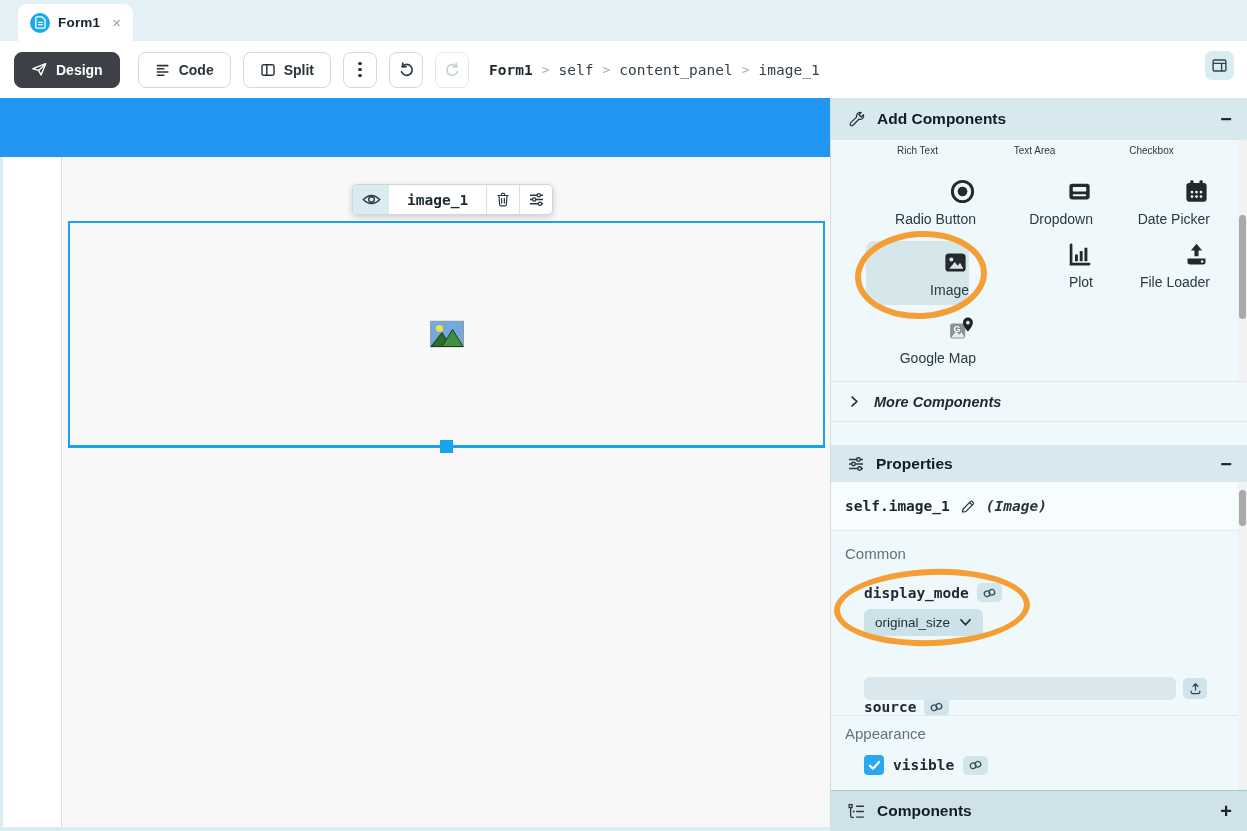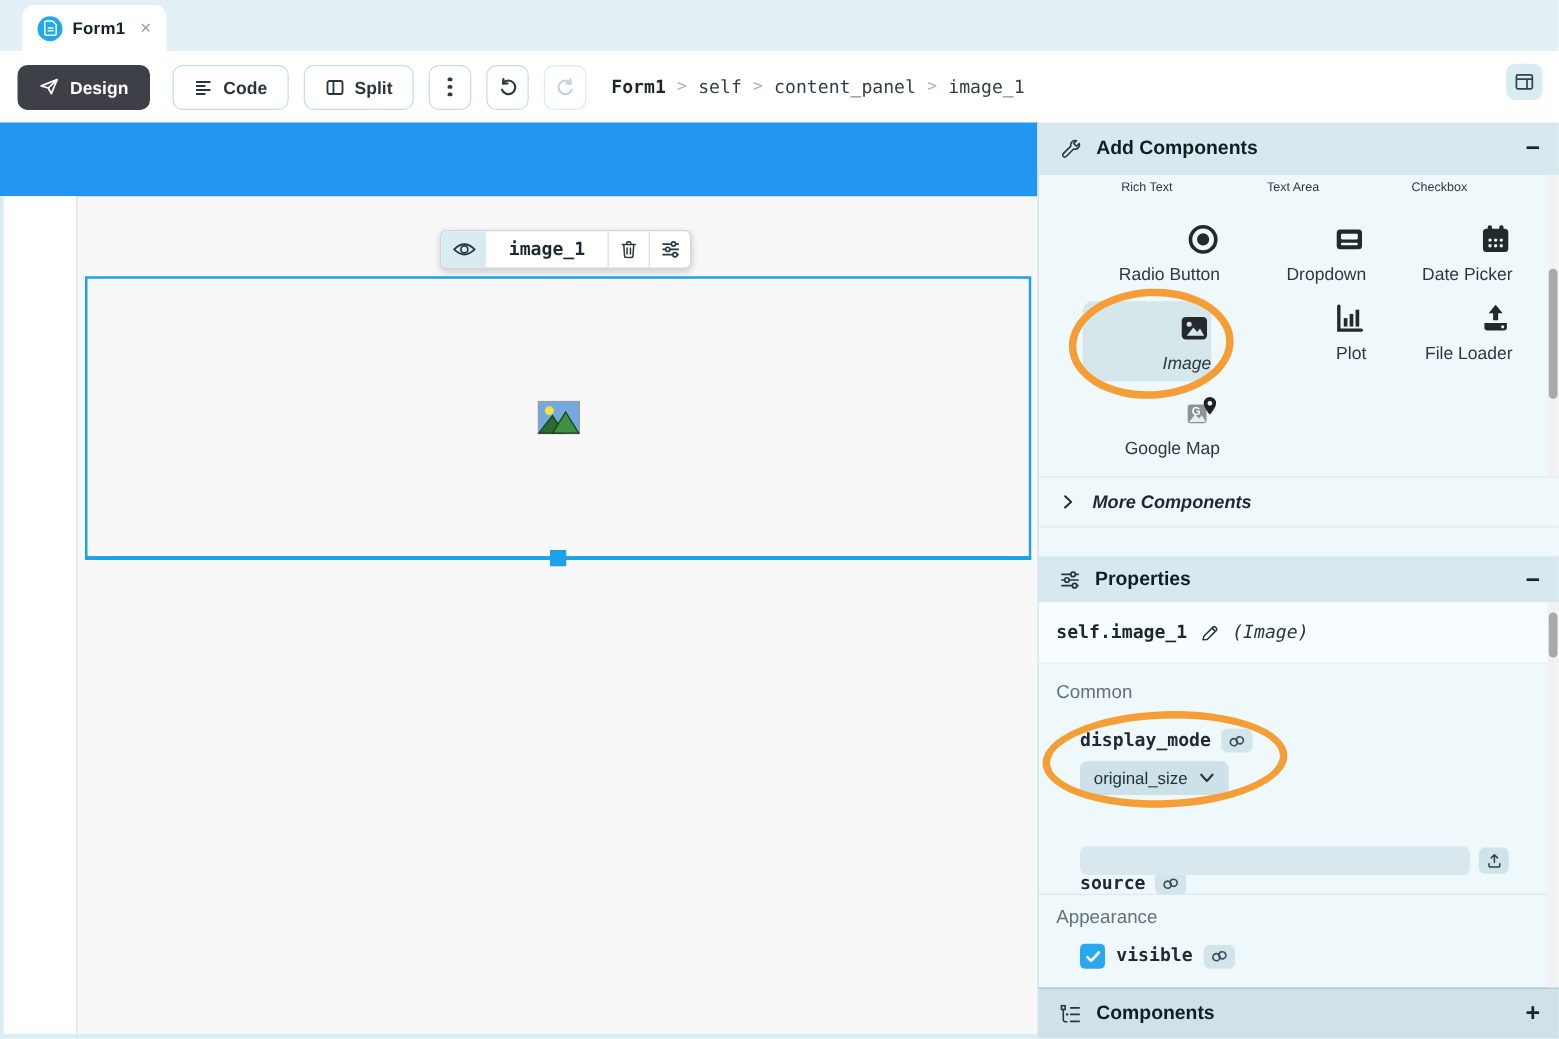--- a/index.html
+++ b/index.html
@@ -81,35 +81,35 @@
   }
   .panel-header .hspace { flex:1; }
   .hbtn { font-size:20px; font-weight:600; color:#1b262c; cursor:pointer; line-height:1; }
 
   .clip-labels { position:absolute; left:28px; top:47px; width:352px; display:grid; grid-template-columns:117px 117px 117px; }
   .clip-labels span { text-align:center; font-size:10px; color:#2c3940; }
 
   .comp-row { position:absolute; left:28px; width:352px; display:grid; grid-template-columns:117px 117px 117px; }
   .comp-item { display:flex; flex-direction:column; align-items:flex-end; gap:6px; cursor:pointer; }
   .comp-item .clabel { font-size:14px; color:#2c3940; white-space:nowrap; }
-  .comp-item.selected { background:#d6e7ec; border-radius:8px; padding:8px 0 7px; margin:0 7px;font-style:italic; }
+  .comp-item.selected { background:#d6e7ec; border-radius:8px; padding:8px 0 7px; margin:0 7px; }
 
   .grid-divider { position:absolute; left:0; width:417px; height:1px; background:#dce9ee; }
   .more-row {
     position:absolute; left:0; top:284px; width:417px; height:40px; display:flex; align-items:center;
     padding:0 17px; gap:13px; font-weight:bold; font-size:14.5px; color:#1e282e;
     border-bottom:1px solid #dce9ee; cursor:pointer;font-style:italic;
   }
 
   .target-row {
     position:absolute; left:0; top:384px; width:417px; height:49px; background:#f7fcfe;
     border-bottom:1px solid #e2edf1; display:flex; align-items:center; padding:0 14px; gap:10px;
   }
   .target-name { font-weight:bold; font-size:14.5px; color:#1c262c; }
-  .target-type { font-weight:normal; font-style:italic; font-size:14.5px; color:#2a343a; }
+  .target-type { font-weight:bold; font-style:italic; font-size:14.5px; color:#2a343a; }
 
   .group-label { position:absolute; left:14px; font-size:15px; color:#60727a; }
   .prop-label-row { position:absolute; left:33px; display:flex; align-items:center; gap:8px; }
   .prop-label { font-weight:bold; font-size:14.5px; color:#202b31; }
   .link-badge { width:25px; height:19px; background:#d2e5eb; border-radius:5px; display:flex; align-items:center; justify-content:center; cursor:pointer; }
 
   .dm-pill {
     position:absolute; left:33px; top:511px; height:27px; background:#cde1e8; border-radius:6px;
     display:inline-flex; align-items:center; gap:9px; padding:12px 11px; cursor:pointer;
     font-size:13.5px; color:#22313a;

